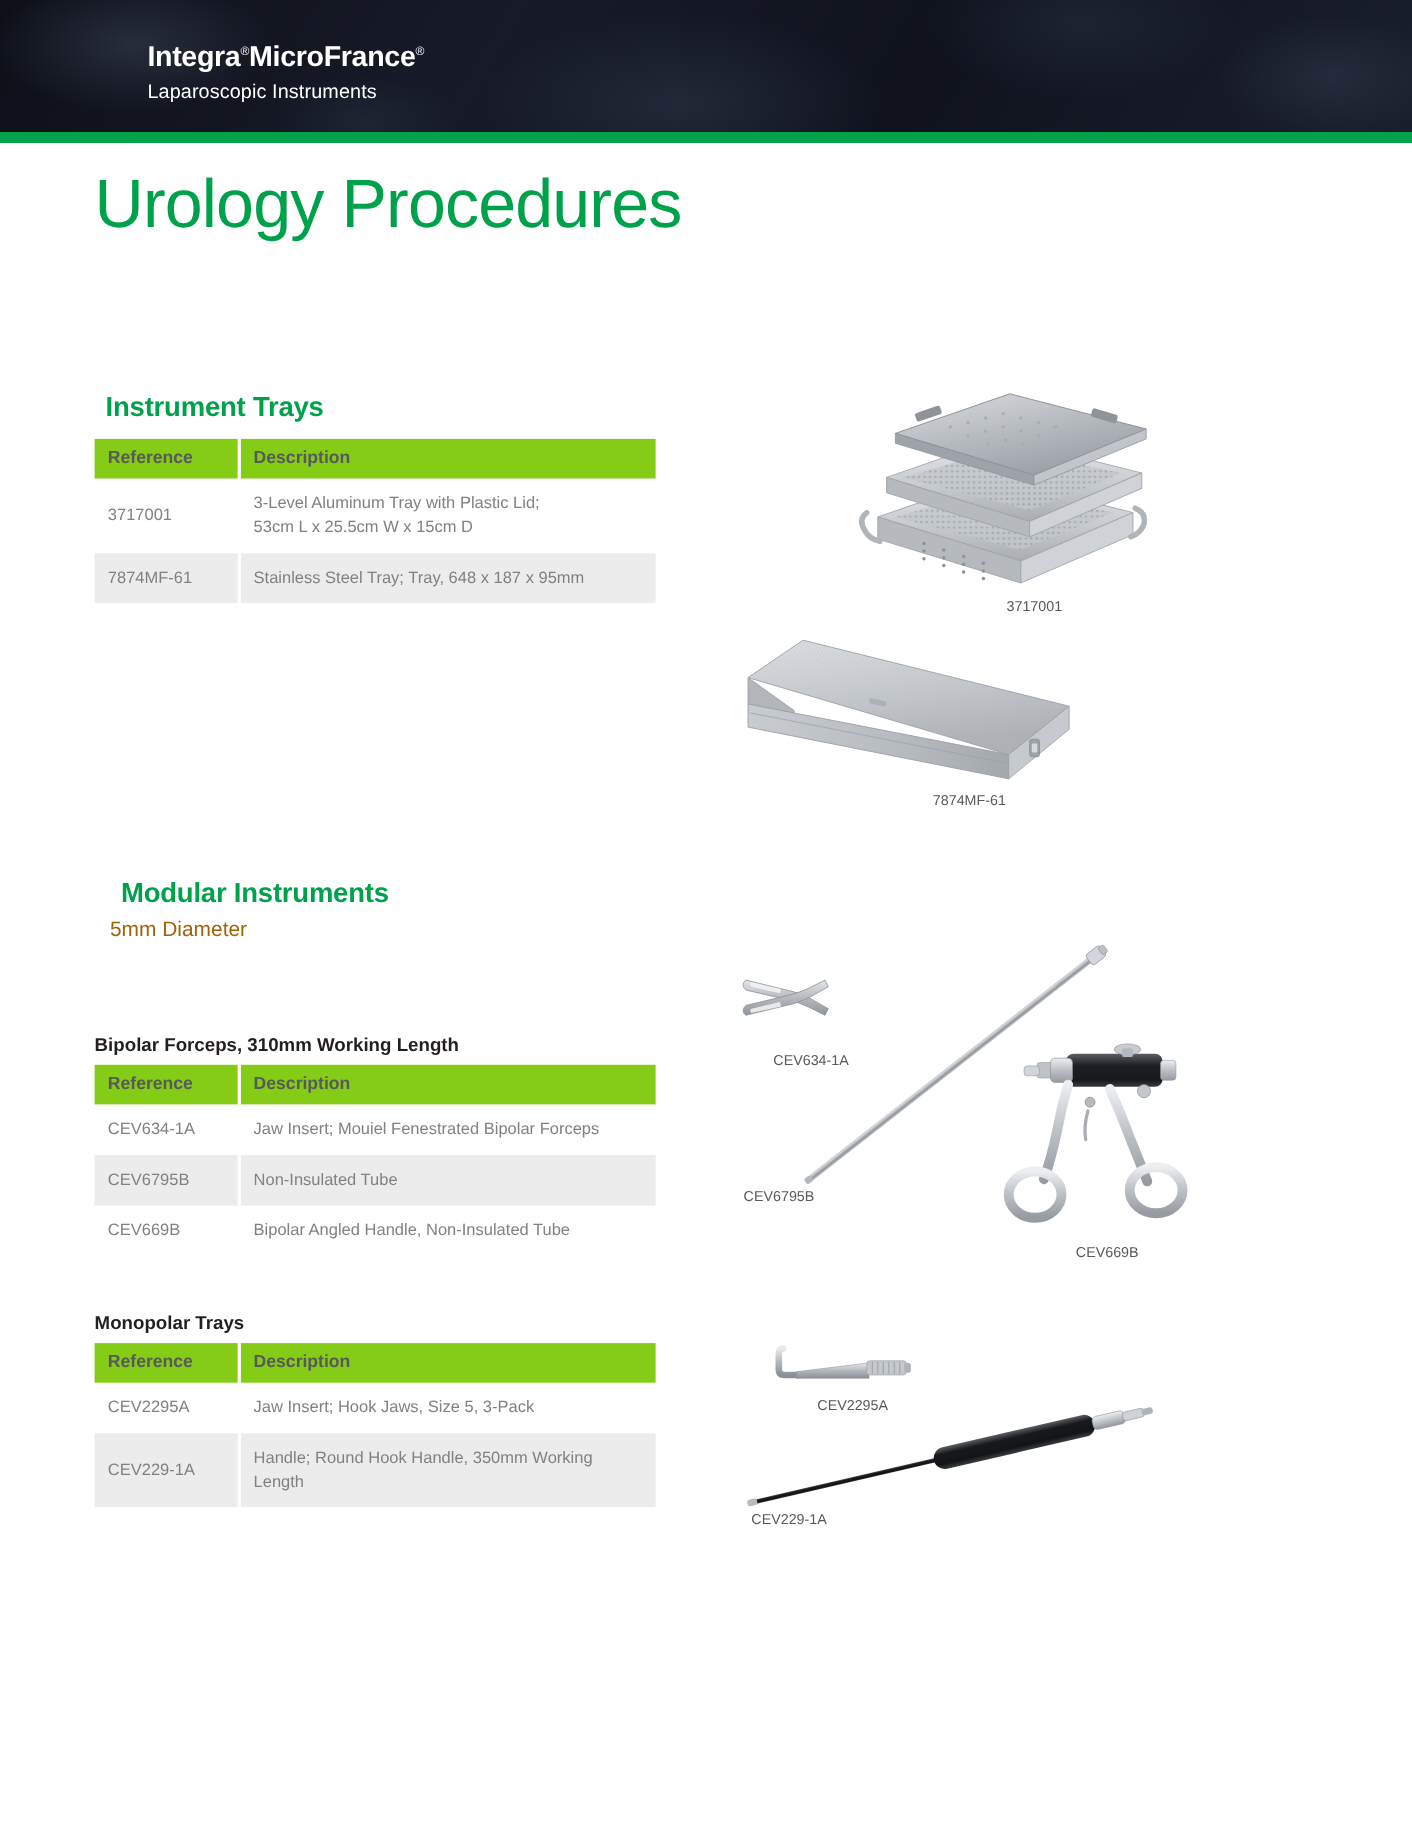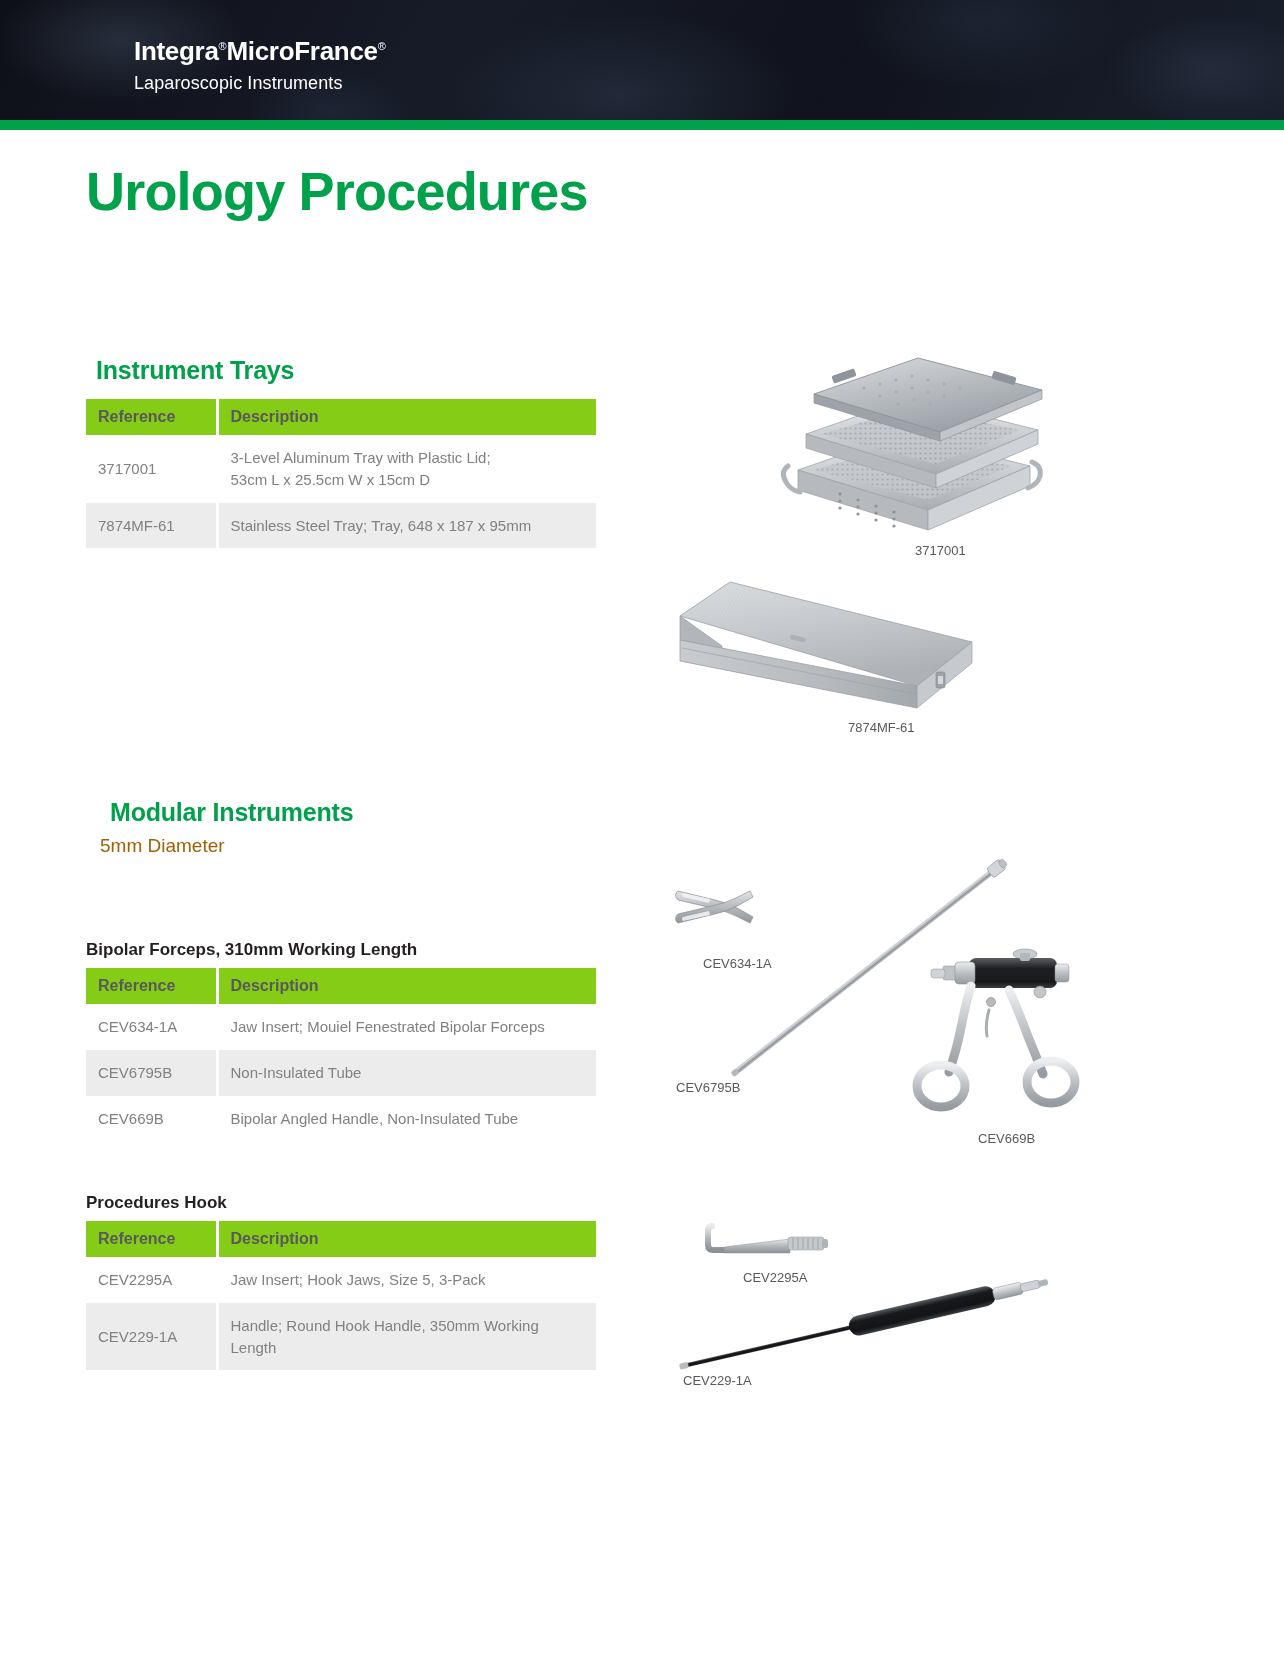--- a/index.html
+++ b/index.html
@@ -63,24 +63,24 @@
   .green-rule {
     width: 1284px;
     height: 10px;
     background: #00a14b;
   }
 
   
   .page-title {
     position: absolute;
     left: 86px;
-    top: 162px;
+    top: 152px;
     color: #00a14b;
-    font-size: 54px;
-    font-weight: bold;
+    font-size: 62px;
+    font-weight: normal;
     letter-spacing: -0.8px;
     line-height: 1.1;
   }
 
   
   .section-heading {
     color: #00a14b;
     font-size: 25px;
     font-weight: bold;
     letter-spacing: -0.2px;
@@ -448,21 +448,21 @@
 
     <ellipse cx="36" cy="146" rx="24" ry="21" fill="none" stroke="url(#gSteel)" stroke-width="9"></ellipse>
     <ellipse cx="146" cy="142" rx="24" ry="21" fill="none" stroke="url(#gSteel)" stroke-width="9"></ellipse>
 
     <path d="M84,70 q-4,14 -2,26" fill="none" stroke="#a9aeb3" stroke-width="3" stroke-linecap="round"></path>
   </svg>
 </div>
 <div class="caption fig" id="cap-cev669">CEV669B</div>
 
 <div class="blk" id="hook-block">
-  <div class="table-title">Procedures Hook</div>
+  <div class="table-title">Monopolar Trays</div>
   <table class="spec-table">
     <colgroup>
         <col class="c-ref">
         <col class="c-desc">
       </colgroup>
     <thead>
       <tr>
         <th>Reference</th>
         <th>Description</th>
       </tr>

